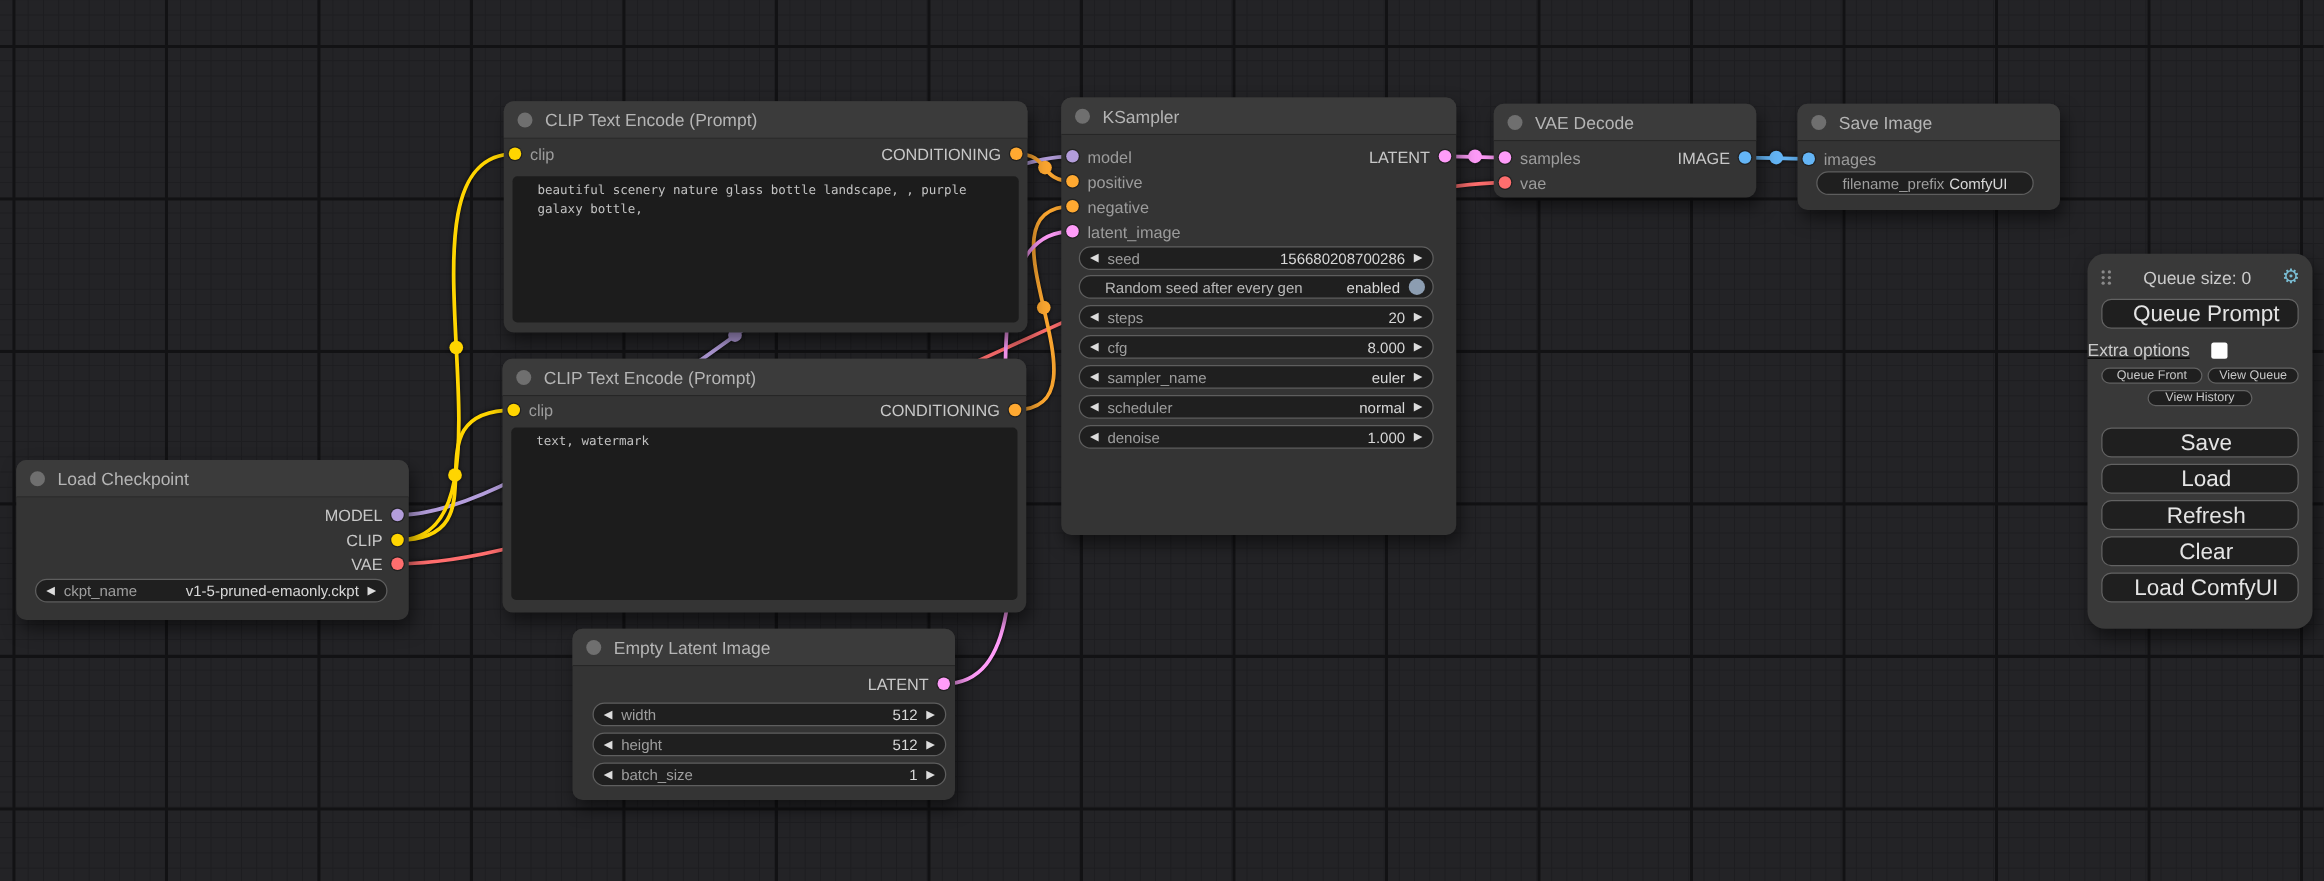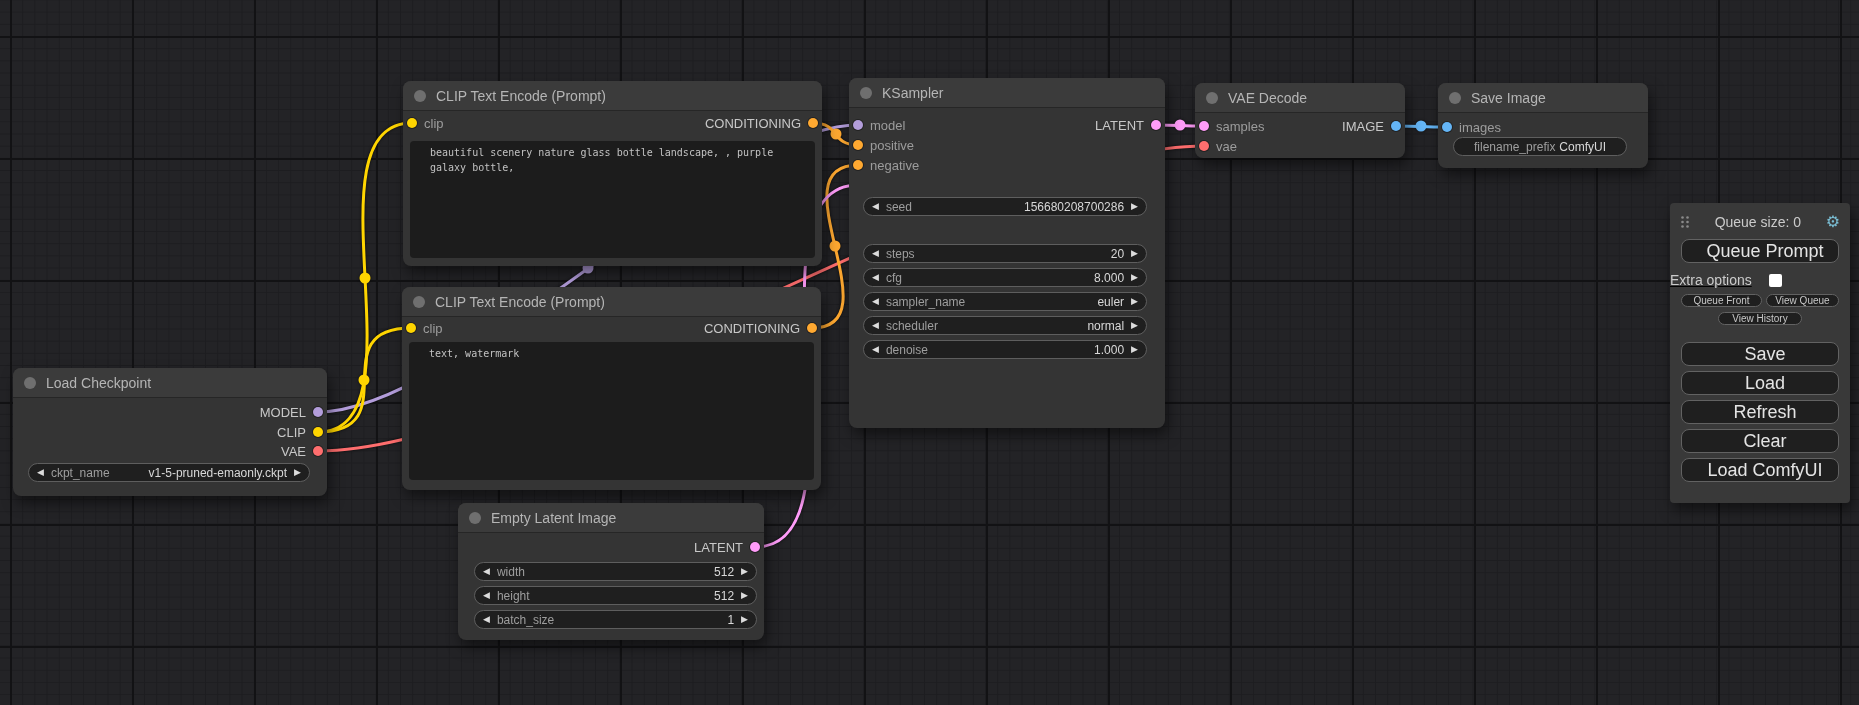--- a/index.html
+++ b/index.html
@@ -35,21 +35,21 @@
   .wlabel{margin-left:7px;white-space:nowrap;}
   .wvalue{margin-left:auto;margin-right:7px;color:#d8d8d8;white-space:nowrap;}
   .toggle-dot{width:13px;height:13px;border-radius:50%;flex:none;margin-right:-2px;}
 
   .textarea{position:absolute;background:#1c1c1c;border-radius:4px;color:#c2c2c2;
     font-family:"DejaVu Sans Mono",monospace;font-size:10px;line-height:1.5;padding:4px 20px;
     white-space:pre-wrap;word-wrap:break-word;box-sizing:border-box;}
 
   
   #menu{position:absolute;z-index:2;left:1670px;top:203px;width:180px;height:300px;background:#393939;
-    border-radius:4px;box-shadow:3px 7px 14px rgba(0,0,0,.5);box-sizing:border-box;}
+    border-radius:14px;box-shadow:3px 7px 14px rgba(0,0,0,.5);box-sizing:border-box;}
   .menu-head{position:absolute;top:10px;left:10px;right:10px;height:18px;display:flex;align-items:center;}
   .queue-size{flex:1;text-align:center;color:#cbcbcb;font-size:14px;}
   .gear{color:#7abdd3;font-size:16px;line-height:1;cursor:pointer;}
   .btn{position:absolute;left:11px;right:11px;height:24px;background:#1f1f1f;border:1px solid #626262;border-radius:8px;
     color:#e4e4e4;font-size:18px;display:flex;align-items:center;justify-content:center;box-sizing:border-box;cursor:pointer;white-space:nowrap;padding-left:10px;}
   .btn-sm{position:absolute;height:13px;background:#1f1f1f;border:1px solid #626262;border-radius:8px;
     color:#c8c8c8;font-size:10px;display:flex;align-items:center;justify-content:center;box-sizing:border-box;cursor:pointer;white-space:nowrap;}
   .extra-row{position:absolute;top:69px;left:0;right:0;height:16px;display:flex;align-items:center;gap:17px;text-decoration:underline;}
   .extra-label{color:#cbcbcb;font-size:14px;}
   .checkbox{width:13px;height:13px;background:#ffffff;border-radius:2px;}
@@ -198,25 +198,36 @@
           <span class="slot-dot" style="background-color: rgb(255, 169, 49);"></span>
           <span class="in-label">positive</span>
         </span>
     </div>
     <div class="row" style="top:77px;">
       <span class="in">
           <span class="slot-dot" style="background-color: rgb(255, 169, 49);"></span>
           <span class="in-label">negative</span>
         </span>
     </div>
+    <div class="row" style="top:97px;">
+      <span class="in">
+          <span class="slot-dot" style="background-color: rgb(255, 156, 249);"></span>
+          <span class="in-label">latent_image</span>
+        </span>
+    </div>
     <div class="widget" style="top:119px;left:14px;width:284px;">
       <span class="warrow">◀</span>
       <span class="wlabel">seed</span>
       <span class="wvalue">156680208700286</span>
       <span class="warrow">▶</span>
+    </div>
+    <div class="widget" style="top:142px;left:14px;width:284px;">
+      <span class="wlabel" style="margin-left:12px;color:#b9b9b9;">Random seed after every gen</span>
+      <span class="wvalue">enabled</span>
+      <span class="toggle-dot" style="background-color: rgb(140, 157, 177);"></span>
     </div>
     <div class="widget" style="top:166px;left:14px;width:284px;">
       <span class="warrow">◀</span>
       <span class="wlabel">steps</span>
       <span class="wvalue">20</span>
       <span class="warrow">▶</span>
     </div>
     <div class="widget" style="top:190px;left:14px;width:284px;">
       <span class="warrow">◀</span>
       <span class="wlabel">cfg</span>

